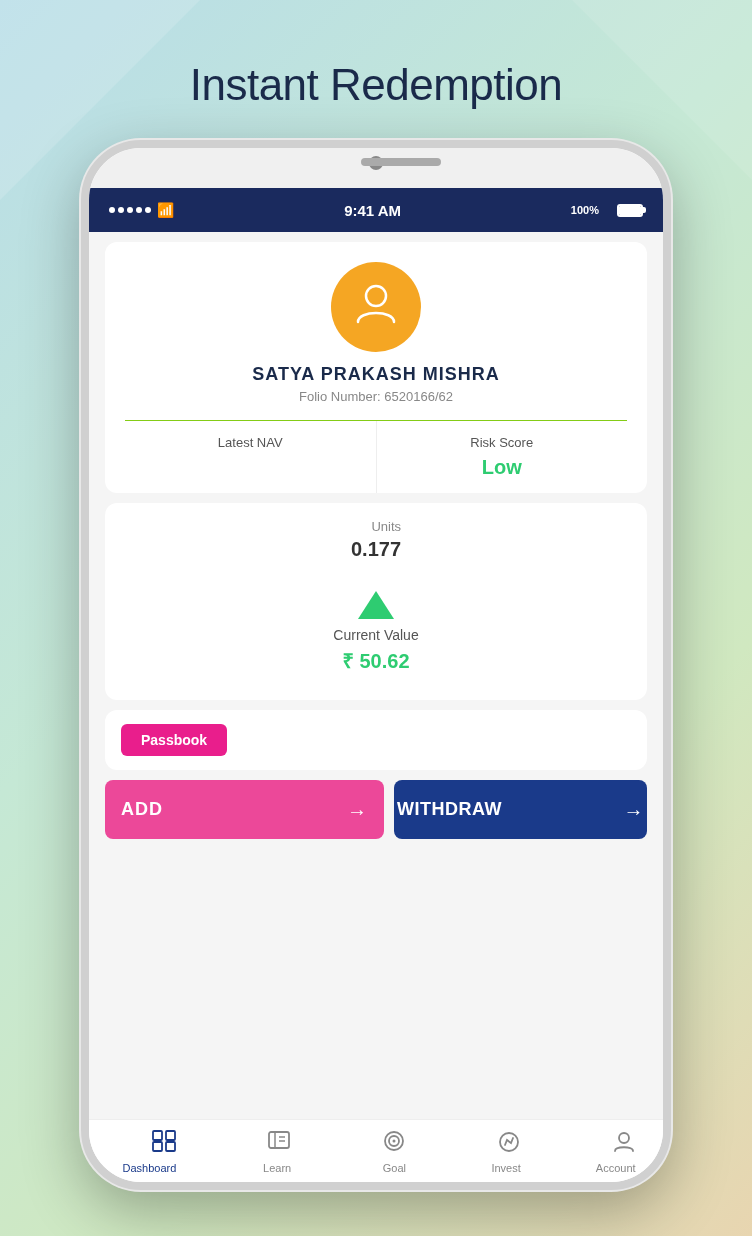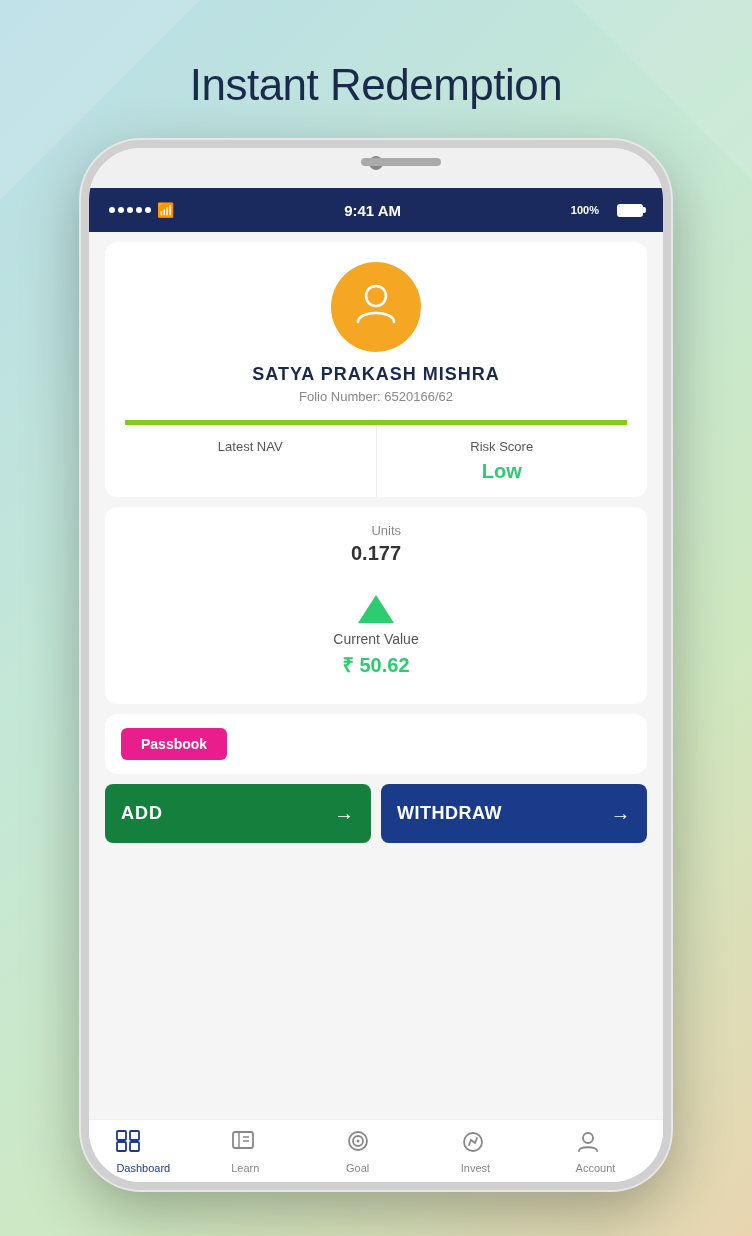--- a/index.html
+++ b/index.html
@@ -181,21 +181,21 @@
     .folio-number {
       font-size: 13px;
       color: #888;
       margin-bottom: 16px;
     }
 
     
     .stats-row {
       display: flex;
       width: 100%;
-      border-top: 5px solid #84cc16;
+      border-top: 1px solid #84cc16;
     }
 
     .stat-item {
       flex: 1;
       padding: 14px 10px;
       text-align: center;
     }
 
     .stat-item:first-child {
       border-right: 1px solid #eee;
@@ -298,41 +298,41 @@
 
     
     .action-buttons {
       display: flex;
       gap: 10px;
       margin: 10px 16px 0;
     }
 
     .btn-add {
       flex: 1;
-      background: #15803d;
+      background: #ec4899;
       color: white;
       border: none;
       border-radius: 8px;
       padding: 18px 16px;
       font-size: 18px;
       font-weight: 700;
       display: flex;
       align-items: center;
       justify-content: space-between;
       cursor: pointer;
       letter-spacing: 1px;
     }
 
     .btn-withdraw {
       flex: 1;
       background: #1a3a8a;
       color: white;
       border: none;
       border-radius: 8px;
-      padding: 18px 16px;
+      padding: 18px 3px;
       font-size: 18px;
       font-weight: 700;
       display: flex;
       align-items: center;
       justify-content: space-between;
       cursor: pointer;
       letter-spacing: 0.5px;
     }
 
     .btn-arrow {
@@ -345,21 +345,21 @@
       display: flex;
       justify-content: space-around;
       padding: 10px 0 8px;
       border-top: 1px solid #eee;
       margin-top: auto;
     }
 
     .nav-item {
       display: flex;
       flex-direction: column;
-      align-items: flex-start;
+      align-items: flex-end;
       gap: 4px;
       cursor: pointer;
       min-width: 60px;
     }
 
     .nav-icon {
       font-size: 22px;
       color: #888;
     }
 

